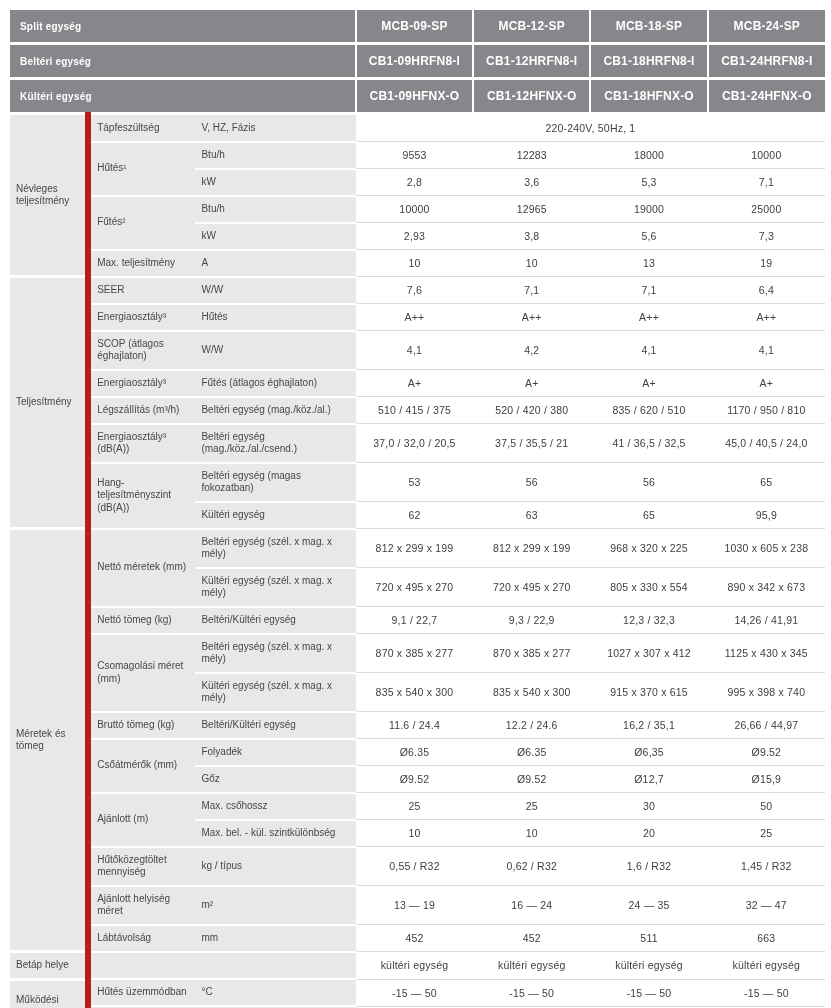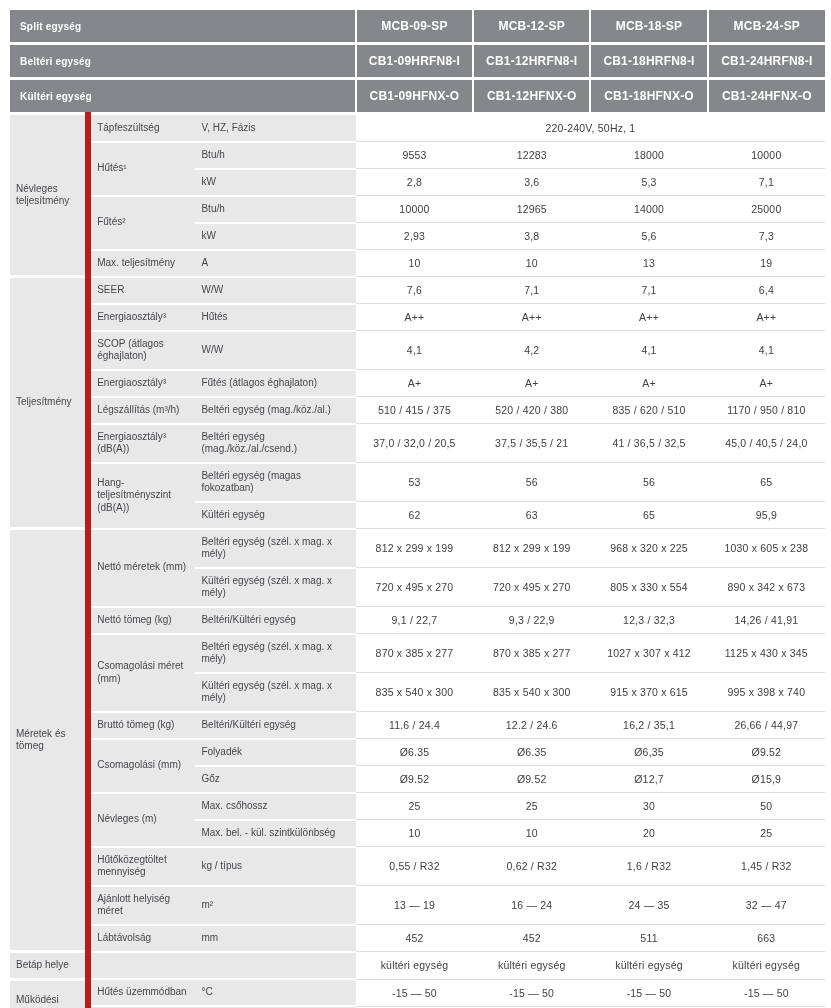--- a/index.html
+++ b/index.html
@@ -125,21 +125,21 @@
         <td class="val">2,8</td>
         <td class="val">3,6</td>
         <td class="val">5,3</td>
         <td class="val">7,1</td>
       </tr>
       <tr>
         <td class="prop" rowspan="2">Fűtés²</td>
         <td class="unit">Btu/h</td>
         <td class="val">10000</td>
         <td class="val">12965</td>
-        <td class="val">14000</td>
+        <td class="val">19000</td>
         <td class="val">25000</td>
       </tr>
       <tr>
         <td class="unit">kW</td>
         <td class="val">2,93</td>
         <td class="val">3,8</td>
         <td class="val">5,6</td>
         <td class="val">7,3</td>
       </tr>
       <tr>
@@ -255,36 +255,36 @@
       </tr>
       <tr>
         <td class="prop">Bruttó tömeg (kg)</td>
         <td class="unit">Beltéri/Kültéri egység</td>
         <td class="val">11.6 / 24.4</td>
         <td class="val">12.2 / 24.6</td>
         <td class="val">16,2 / 35,1</td>
         <td class="val">26,66 / 44,97</td>
       </tr>
       <tr>
-        <td class="prop" rowspan="2">Csomagolási (mm)</td>
+        <td class="prop" rowspan="2">Csőátmérők (mm)</td>
         <td class="unit">Folyadék</td>
         <td class="val">Ø6.35</td>
         <td class="val">Ø6.35</td>
         <td class="val">Ø6,35</td>
         <td class="val">Ø9.52</td>
       </tr>
       <tr>
         <td class="unit">Gőz</td>
         <td class="val">Ø9.52</td>
         <td class="val">Ø9.52</td>
         <td class="val">Ø12,7</td>
         <td class="val">Ø15,9</td>
       </tr>
       <tr>
-        <td class="prop" rowspan="2">Névleges (m)</td>
+        <td class="prop" rowspan="2">Ajánlott (m)</td>
         <td class="unit">Max. csőhossz</td>
         <td class="val">25</td>
         <td class="val">25</td>
         <td class="val">30</td>
         <td class="val">50</td>
       </tr>
       <tr>
         <td class="unit">Max. bel. - kül. szintkülönbség</td>
         <td class="val">10</td>
         <td class="val">10</td>

